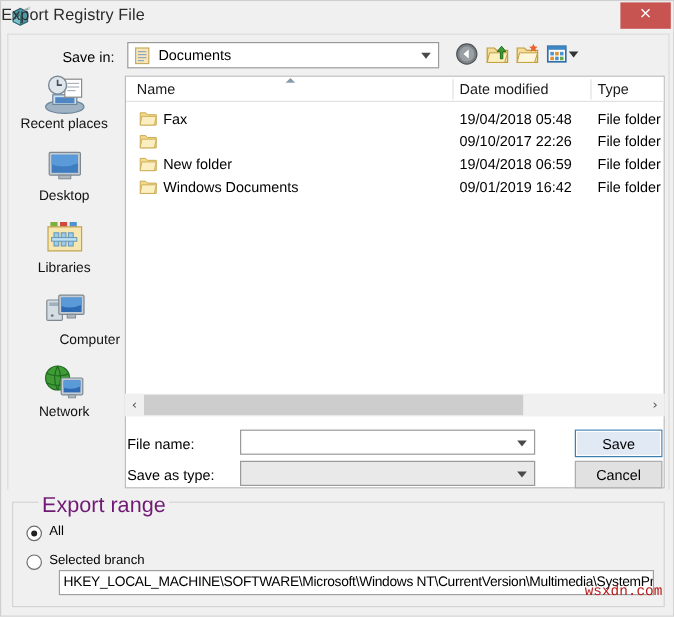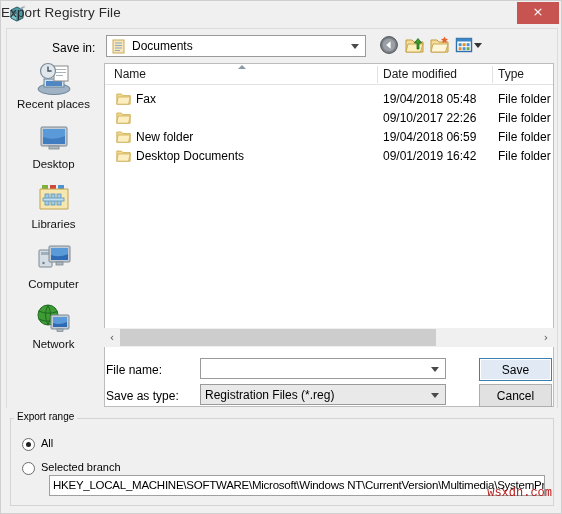--- a/index.html
+++ b/index.html
@@ -317,25 +317,25 @@
   
   #exportgroup {
     position: absolute;
     left: 9px; top: 417px;
     width: 544px; height: 88px;
     border: 1px solid #d4d4d4;
     box-sizing: border-box;
   }
   #exportgroup-legend {
     position: absolute;
-    left: 3px; top: -8px;
+    left: 21px; top: -8px;
     background: #f0f0f0;
     padding: 0 3px;
-    font-size: 10px;
-    color: #000000;
+    font-size: 18px;
+    color: #701a75;
   }
   .radio-row {
     position: absolute;
     left: 11px;
     cursor: pointer;
   }
   .radio-row .rdo {
     position: absolute;
     left: 0; top: 1px;
     width: 13px; height: 13px;
@@ -480,21 +480,21 @@
         <rect x="24" y="4" width="6" height="4" fill="#4f93cf"></rect>
         <path d="M6 8 h28 v20 H6 Z" fill="#f6e7b0" stroke="#c3a351" stroke-width="1"></path>
         <rect x="11" y="13" width="4" height="11" fill="#9ecbe8" stroke="#5f93b5" stroke-width=".8"></rect>
         <rect x="17" y="13" width="4" height="11" fill="#9ecbe8" stroke="#5f93b5" stroke-width=".8"></rect>
         <rect x="23" y="13" width="4" height="11" fill="#9ecbe8" stroke="#5f93b5" stroke-width=".8"></rect>
         <rect x="9" y="17" width="21" height="3" fill="#bfe0f2" stroke="#5f93b5" stroke-width=".8"></rect>
       </svg>
       <span class="lbl">Libraries</span>
     </div>
 
-    <div class="place" style="top:180px;">
+    <div class="place" style="top:180px;text-align:right;">
       <svg class="ic" viewBox="0 0 40 36">
         <rect x="5" y="9" width="13" height="17" rx="1" fill="#d5dde4" stroke="#7d8890" stroke-width="1"></rect>
         <rect x="7" y="11" width="9" height="3" fill="#9fb0bd"></rect>
         <circle cx="9.5" cy="22" r="1.2" fill="#6d7c88"></circle>
         <rect x="15" y="5" width="21" height="16" rx="1" fill="#c3ccd4" stroke="#7d8890" stroke-width="1"></rect>
         <rect x="17" y="7" width="17" height="12" fill="#2f6bb5"></rect>
         <path d="M17 7 h17 v6 q-8.5 4 -17 1 Z" fill="#5b9ad8"></path>
         <rect x="22" y="21" width="7" height="3" fill="#aeb8c0" stroke="#7d8890" stroke-width=".8"></rect>
       </svg>
       <span class="lbl">Computer</span>
@@ -551,41 +551,40 @@
       <span class="fname">New folder</span>
       <span class="fdate">19/04/2018 06:59</span>
       <span class="ftype">File folder</span>
     </div>
 
     <div class="filerow" style="top:83px;">
       <svg class="fic" viewBox="0 0 15 14">
         <path d="M.8 2 h4.6 l1.5 1.6 h7.3 v8.6 H.8 Z" fill="#f3d98a" stroke="#c9a84f" stroke-width=".8"></path>
         <path d="M2.2 5 h12 l-1.6 7.2 H.8 Z" fill="#fbeec0" stroke="#c9a84f" stroke-width=".7"></path>
       </svg>
-      <span class="fname">Desktop Documents</span>
+      <span class="fname">Windows Documents</span>
       <span class="fdate">09/01/2019 16:42</span>
       <span class="ftype">File folder</span>
     </div>
   </div>
 
   <div id="hscroll">
     <div id="hs-left">‹</div>
     <div id="hs-thumb"></div>
     <div id="hs-right">›</div>
   </div>
 
   <div id="filename-label">File name:</div>
   <div id="filename-combo">
     <span class="val"></span>
     <span class="combo-arrow"></span>
   </div>
 
   <div id="savetype-label">Save as type:</div>
   <div id="savetype-combo">
-    <span class="val">Registration Files (*.reg)</span>
     <span class="combo-arrow"></span>
   </div>
 
   <button id="save-button" class="dlgbtn">Save</button>
   <button id="cancel-button" class="dlgbtn">Cancel</button>
 
   <div id="exportgroup">
     <span id="exportgroup-legend">Export range</span>
 
     <div class="radio-row" style="top:18px;">

